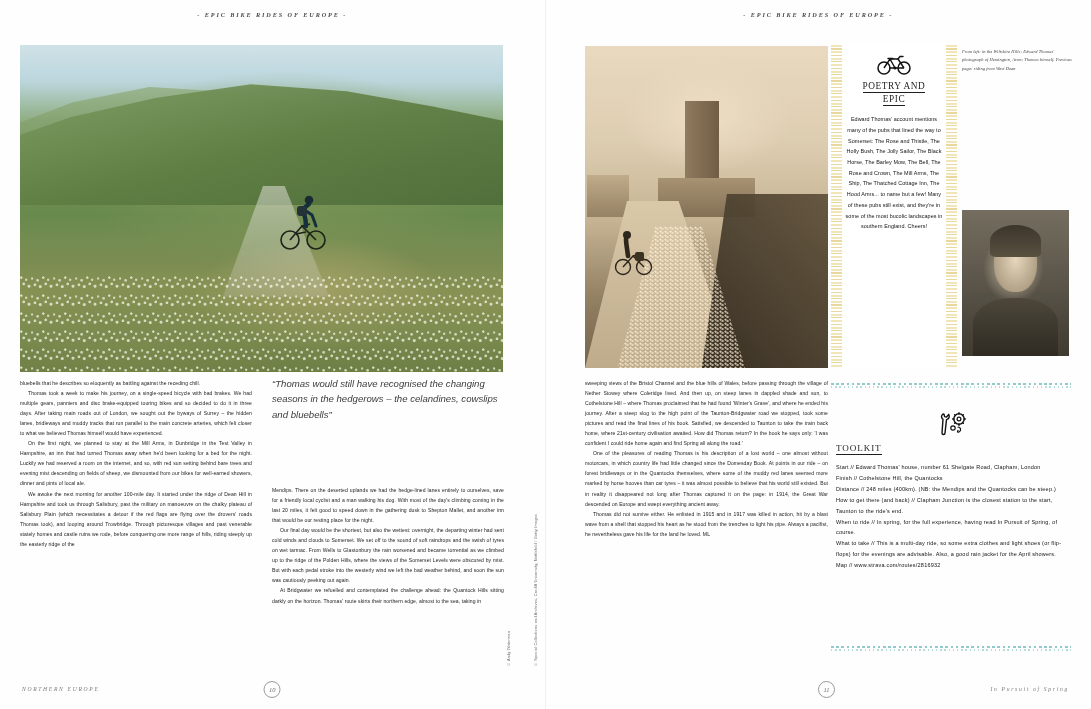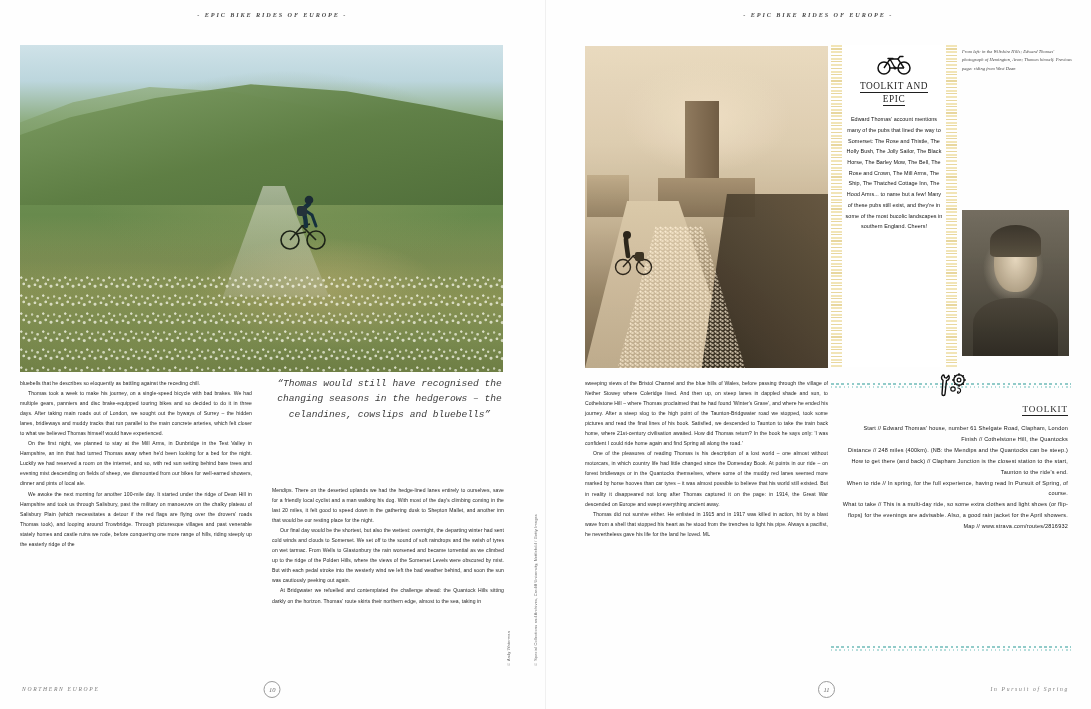--- a/index.html
+++ b/index.html
@@ -145,22 +145,22 @@
     letter-spacing:0.08px;
   }
   .body-col p { margin:0; }
   .body-col p + p { text-indent:8px; }
   .col-l1 { left:20px; top:378px; width:232px; }
   .col-l2 { left:272px; top:485px; width:232px; }
   .col-r1 { left:585px; top:378px; width:243px; }
 
   .pullquote {
     position:absolute; left:272px; top:376px; width:235px;
-    font-family:Liberation Mono, monospace; font-style:italic;
-    font-size:9.6px; line-height:15.4px; color:#3b3b3b; text-align:center;
+    font-family:Liberation Sans, sans-serif; font-style:italic;
+    font-size:9.6px; line-height:15.4px; color:#3b3b3b; text-align:left;
   }
 
   
   .credit {
     position:absolute;
     writing-mode: vertical-rl;
     transform: rotate(180deg);
     font-size:3.9px; letter-spacing:0.18px; color:#6f6f6f;
     font-family:"Liberation Sans", sans-serif; white-space:nowrap;
   }
@@ -217,21 +217,21 @@
     position:absolute; left:831px; top:645px; width:240px; height:7px;
     background-image:
       repeating-linear-gradient(to right, #7fc3c0 0px, #7fc3c0 2.6px, transparent 2.6px, transparent 5.2px),
       repeating-linear-gradient(to right, #a9d8d5 0px, #a9d8d5 1.4px, transparent 1.4px, transparent 4.2px);
     background-size: 100% 2.4px, 100% 2.4px;
     background-position: 0 1px, 0 4.2px;
     background-repeat: repeat-x;
     opacity:0.85;
   }
   .toolkit {
-    position:absolute; left:836px; top:372px; width:232px; text-align:right;
+    position:absolute; left:836px; top:411px; width:232px; text-align:left;
   }
   .tool-icon { display:block; margin:0 auto 6px; }
   .toolkit-title {
     font-family:"Liberation Serif", serif; font-size:9.1px; color:#1f1f1f;
     letter-spacing:0.9px; margin-bottom:9px;
   }
   .toolkit-title span { border-bottom:0.7px solid #1f1f1f; padding-bottom:1px; }
   .toolkit-body {
     font-family:"Liberation Sans", sans-serif; font-size:5.5px; line-height:10.9px;
     color:#141414; letter-spacing:0.22px;
@@ -327,21 +327,21 @@
     <div class="ribbon right"></div>
     <div class="poetry-inner">
       <svg class="bike-icon" width="34" height="22" viewBox="0 0 34 22">
         <circle cx="7" cy="15" r="6" fill="none" stroke="#111" stroke-width="1.5"></circle>
         <circle cx="27" cy="15" r="6" fill="none" stroke="#111" stroke-width="1.5"></circle>
         <path d="M7 15 L13 6 L21 6 L27 15 M13 6 L18 15 L27 15 M18 15 L12 15" stroke="#111" stroke-width="1.4" fill="none" stroke-linejoin="round"></path>
         <path d="M11 5.5 L16 5.5 M21 6 L23 3.5 L26 3.5" stroke="#111" stroke-width="1.4" fill="none" stroke-linecap="round"></path>
         <circle cx="18" cy="15" r="1.5" fill="#111"></circle>
       </svg>
       <div class="poetry-title">
-        <span>TOOLKIT AND</span><br>
+        <span>POETRY AND</span><br>
         <span>EPIC</span>
       </div>
       <div class="poetry-body">Edward Thomas' account mentions many of the pubs that lined the way to Somerset: The Rose and Thistle, The Holly Bush, The Jolly Sailor, The Black Horse, The Barley Mow, The Bell, The Rose and Crown, The Mill Arms, The Ship, The Thatched Cottage Inn, The Hood Arms... to name but a few! Many of these pubs still exist, and they're in some of the most bucolic landscapes in southern England. Cheers!</div>
     </div>
   </div>
 
   <div class="toolkit-rule"></div>
   <div class="toolkit">
     <svg class="tool-icon" width="32" height="26" viewBox="0 0 32 26">
       <path d="M7 3 C5 4.5 5 7 7 8.3 L6 22 C6 24 9 24 9 22 L10.5 8.6 C13 8.2 14 5.5 12.7 3.4 L10.6 6 L8.6 5.6 L8 3.2 Z" fill="none" stroke="#111" stroke-width="1.4" stroke-linejoin="round"></path>

